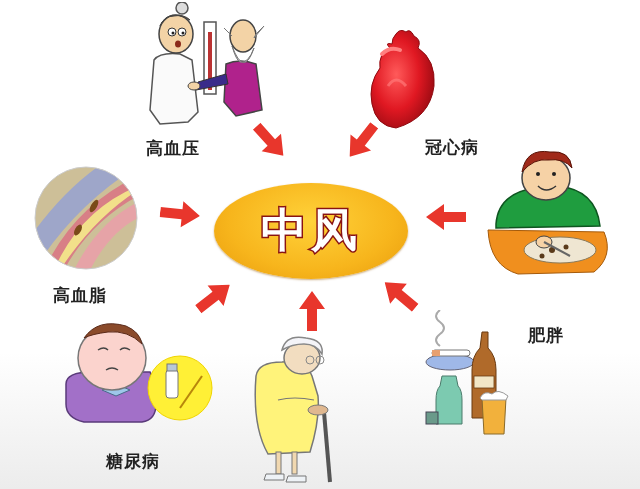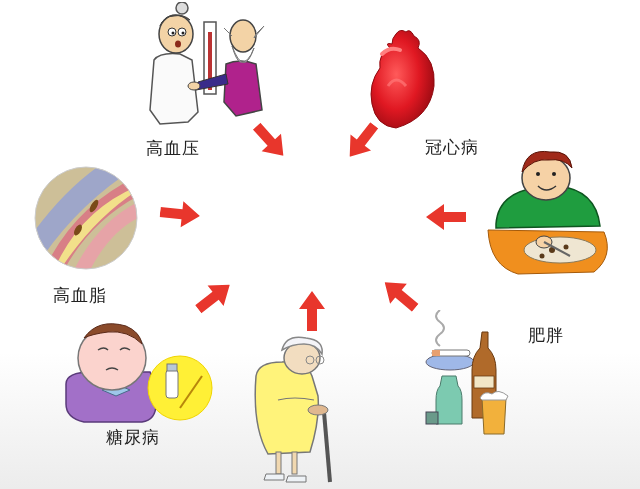--- a/index.html
+++ b/index.html
@@ -3,21 +3,21 @@
 <meta charset="utf-8">
 <style>
   html, body { margin: 0; padding: 0; }
   body {
     width: 640px; height: 489px; overflow: hidden; position: relative;
     background: linear-gradient(to bottom, #ffffff 0%, #ffffff 72%, #ececec 100%);
     font-family: "DejaVu Sans", sans-serif;
   }
   .stage { position: absolute; left: 0; top: 0; width: 640px; height: 489px; }
   .label {
-    position: absolute; font-weight: normal; font-size: 17px; color: #222;
+    position: absolute; font-weight: bold; font-size: 17px; color: #222;
     letter-spacing: 1px; white-space: nowrap;
   }
   .center-ellipse {
     position: absolute; left: 214px; top: 183px; width: 194px; height: 96px;
     border-radius: 50%;
     background: radial-gradient(ellipse at 50% 40%, #ffd23a 0%, #f7b51c 60%, #e79a0c 100%);
     box-shadow: 0 1px 2px rgba(150,90,0,0.5);
     display: flex; align-items: center; justify-content: center;
   }
   .center-text {
@@ -126,21 +126,21 @@
     <ellipse cx="50" cy="38" rx="34" ry="32" fill="#fbd3cd" stroke="#777" stroke-width="1.5"></ellipse>
     <path d="M22 18 Q36 -2 64 6 Q78 12 80 24 Q66 10 46 12 Q30 14 22 18Z" fill="#8a4a2a" stroke="#5a2a1a" stroke-width="1"></path>
     <path d="M36 30 Q42 26 46 30 M58 30 Q62 26 68 30" stroke="#444" stroke-width="1.5" fill="none"></path>
     <path d="M44 50 Q50 46 56 50" stroke="#444" stroke-width="1.5" fill="none"></path>
 
     <circle cx="118" cy="68" r="32" fill="#fff036" stroke="#f0d400" stroke-width="1"></circle>
     <rect x="104" y="50" width="12" height="28" rx="3" fill="#fff" stroke="#777" stroke-width="1"></rect>
     <rect x="105" y="44" width="10" height="7" fill="#b8c8d8" stroke="#777" stroke-width="1"></rect>
     <line x1="118" y1="88" x2="140" y2="56" stroke="#b8860b" stroke-width="2"></line>
   </svg>
-  <div class="label" style="left:106px;top:426px">糖尿病</div>
+  <div class="label" style="left:106px;top:450px">糖尿病</div>
 
   <svg class="illus" style="left:248px;top:336px" width="104" height="150" viewBox="0 0 104 150">
 
     <path d="M8 40 Q10 26 34 26 Q58 24 64 40 L70 60 Q72 84 62 116 L20 118 Q4 90 8 40Z" fill="#fff37a" stroke="#777" stroke-width="1.5"></path>
     <path d="M30 64 Q46 60 66 64" stroke="#777" stroke-width="1.2" fill="none"></path>
 
     <rect x="28" y="116" width="5" height="22" fill="#f1d8b0" stroke="#777" stroke-width="1"></rect>
     <rect x="44" y="116" width="5" height="22" fill="#f1d8b0" stroke="#777" stroke-width="1"></rect>
     <path d="M18 138 L36 138 L36 144 L16 144Z M40 140 L58 140 L58 146 L38 146Z" fill="#eef2f6" stroke="#777" stroke-width="1"></path>
 
@@ -187,14 +187,17 @@
   <svg class="arrow" style="left:194px;top:282px;transform:rotate(-38deg)" viewBox="0 0 40 30">
       <path d="M0 10 L22 10 L22 2 L40 15 L22 28 L22 20 L0 20Z" fill="#e8362c"></path>
     </svg>
   <svg class="arrow" style="left:292px;top:296px;transform:rotate(-90deg)" viewBox="0 0 40 30">
       <path d="M0 10 L22 10 L22 2 L40 15 L22 28 L22 20 L0 20Z" fill="#e8362c"></path>
     </svg>
   <svg class="arrow" style="left:380px;top:280px;transform:rotate(-140deg)" viewBox="0 0 40 30">
       <path d="M0 10 L22 10 L22 2 L40 15 L22 28 L22 20 L0 20Z" fill="#e8362c"></path>
     </svg>
 
+  <div class="center-ellipse">
+    <span class="center-text">中风</span>
+  </div>
 
 </div>
 
 </body></html>

